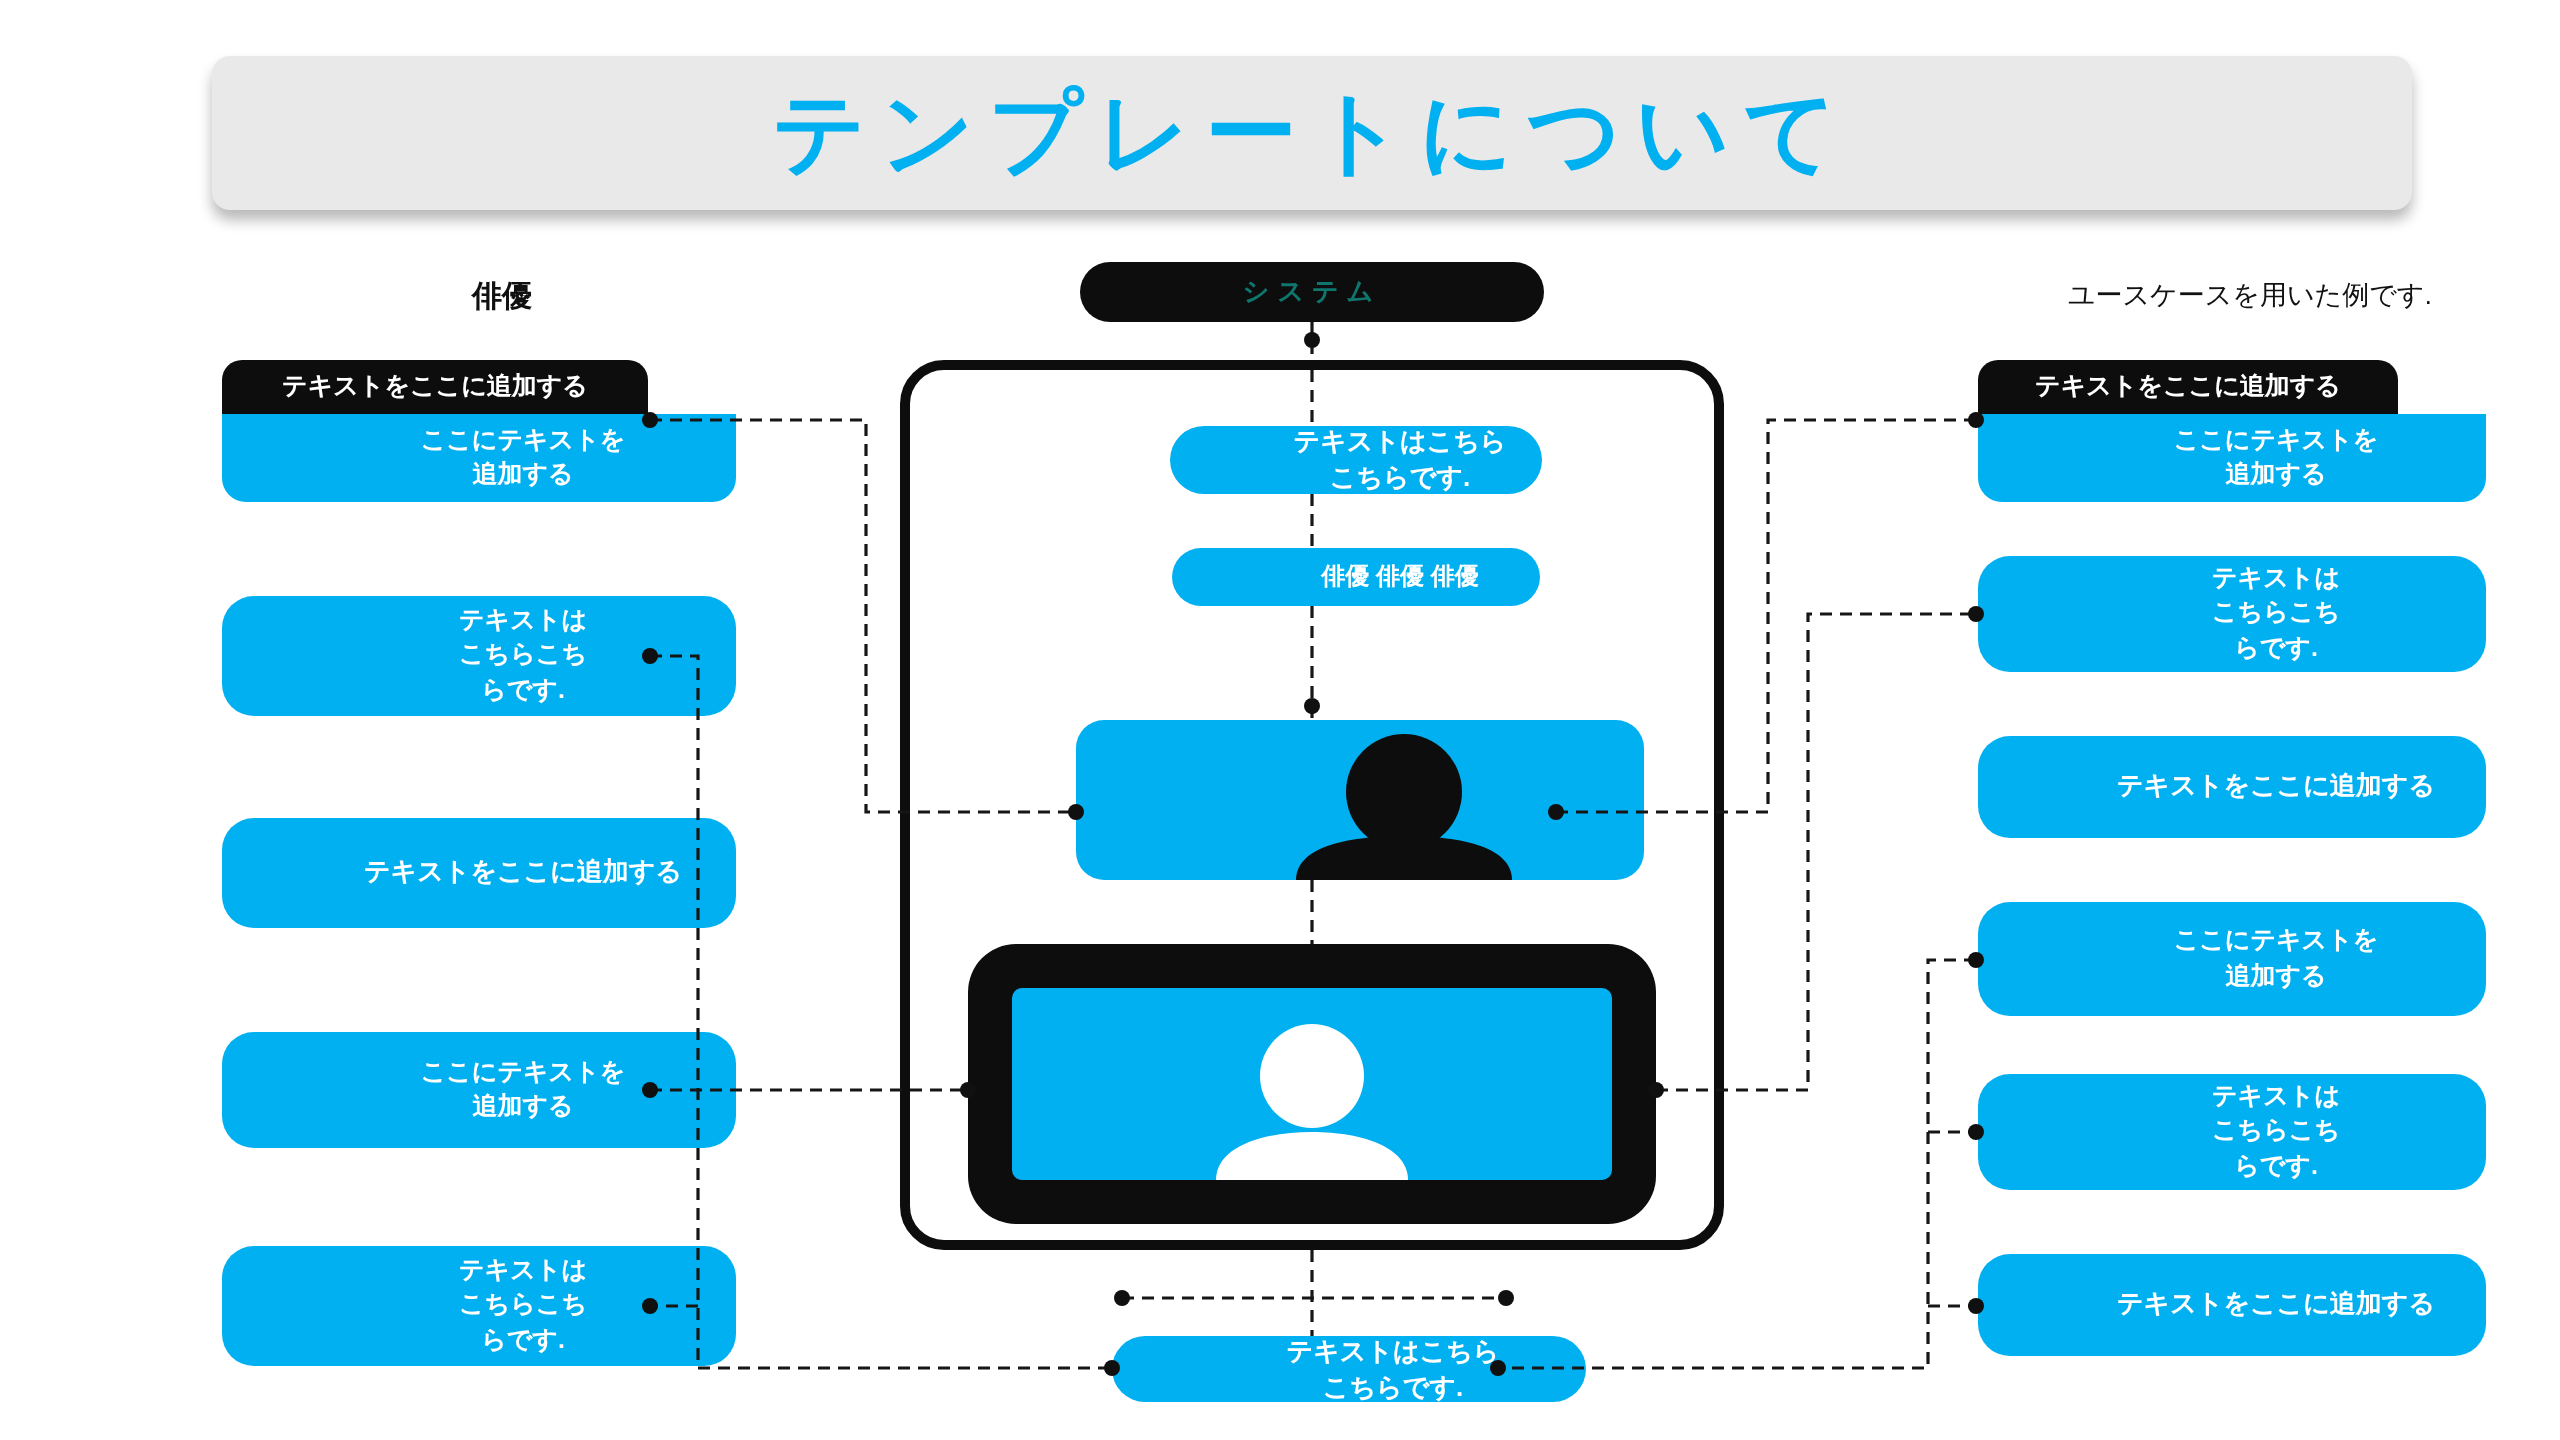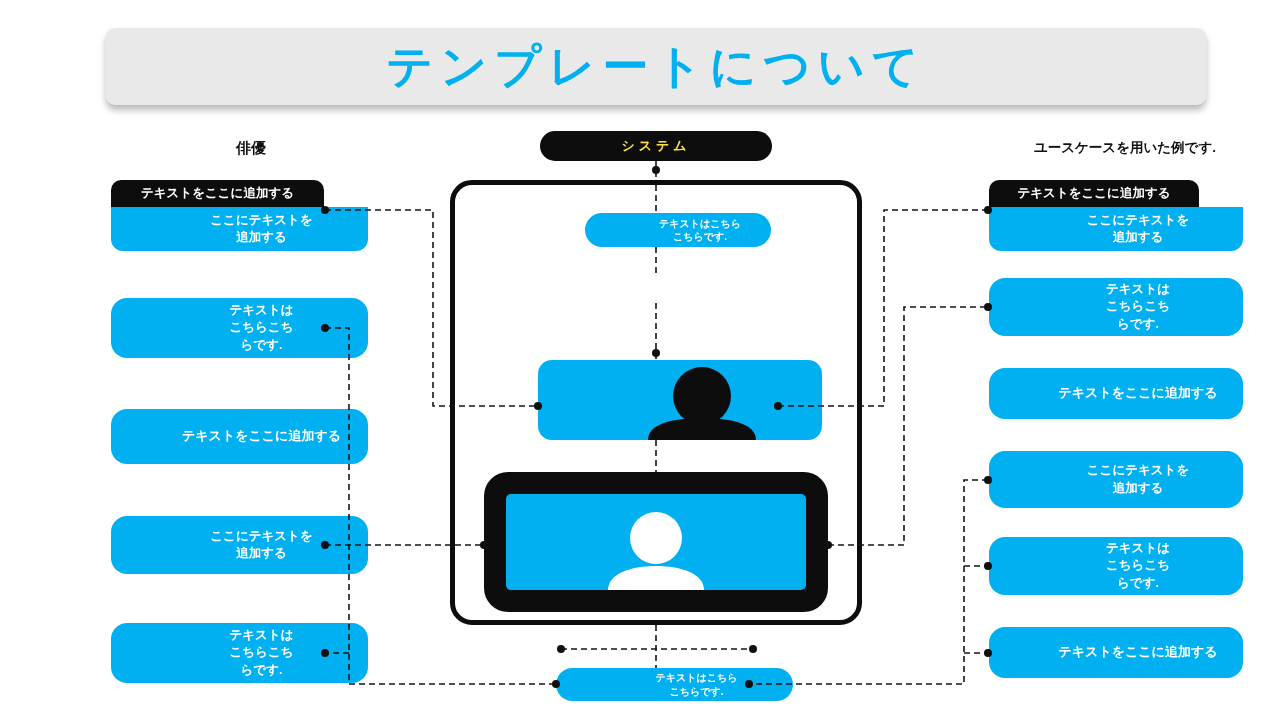--- a/index.html
+++ b/index.html
@@ -11,42 +11,42 @@
     position:absolute;left:90px;top:28px;width:1100px;height:77px;
     background:var(--banner,#e9e9e9);border-radius:9px;
     box-shadow:0 5px 7px rgba(0,0,0,.28);
     display:flex;align-items:center;justify-content:center;
   }
   .title{
     color:var(--accent,#00b0f0);font-size:46px;font-weight:700;letter-spacing:7px;
   }
   .label{position:absolute;color:#111;font-weight:600;text-align:right;}
   .actor-label{left:150px;top:139px;width:100px;font-size:15px;}
-  .note-label{left:960px;top:139px;width:240px;font-size:13.5px;font-weight:700;}
+  .note-label{left:960px;top:139px;width:240px;font-size:13.5px;font-weight:400;}
   .system-pill{
     position:absolute;left:524px;top:131px;width:232px;height:30px;border-radius:15px;
-    background:var(--ink,#0d0d0d);color:#fde047;font-size:13px;font-weight:700;letter-spacing:4px;
+    background:var(--ink,#0d0d0d);color:#0f766e;font-size:13px;font-weight:700;letter-spacing:4px;
     display:flex;align-items:center;justify-content:center;
   }
   .box{
     position:absolute;background:var(--accent,#00b0f0);color:#fff;font-weight:700;
     font-size:13px;line-height:1.4;border-radius:16px;text-align:center;
     display:flex;align-items:center;justify-content:center;white-space:pre-line;padding-left:44px;
   }
   .hdr{
     position:absolute;background:var(--ink,#0d0d0d);color:#fff;font-weight:700;
     font-size:12.5px;border-radius:10px 10px 0 0;text-align:center;
     display:flex;align-items:center;justify-content:center;
   }
   .boundary{
     position:absolute;left:434px;top:180px;width:412px;height:445px;
     border:5px solid var(--ink,#0d0d0d);border-radius:22px;background:transparent;
     box-sizing:border-box;
   }
-  .pill-sm{font-size:10px;line-height:1.35;border-radius:17px;}
+  .pill-sm{font-size:13px;line-height:1.35;border-radius:17px;}
   .frame{
     position:absolute;left:468px;top:472px;width:344px;height:140px;
     background:var(--ink,#0d0d0d);border-radius:24px;
   }
   .frame-inner{
     position:absolute;left:490px;top:494px;width:300px;height:96px;
     background:var(--accent,#00b0f0);border-radius:5px;overflow:hidden;
   }
   #overlay{position:absolute;left:0;top:0;width:1280px;height:720px;pointer-events:none;}
   #overlay path{fill:none;stroke:#161616;stroke-width:1.6;stroke-dasharray:6 4;}
@@ -90,20 +90,21 @@
 追加する</div>
   <div class="box" style="left:973px;top:537px;width:210px;height:58px;font-size:12.5px;">テキストは
 こちらこち
 らです.</div>
   <div class="box" style="left:973px;top:627px;width:210px;height:51px;">テキストをここに追加する</div>
 
   <div class="boundary"></div>
 
   <div class="box pill-sm" style="left:569px;top:213px;width:142px;height:34px;">テキストはこちら
 こちらです.</div>
+  <div class="box" style="left:570px;top:274px;width:140px;height:29px;border-radius:15px;font-size:12px;">俳優 俳優 俳優</div>
 
   <div class="box icon-clip" style="left:522px;top:360px;width:240px;height:80px;border-radius:14px;">
     <svg width="240" height="80" viewBox="0 0 240 80" aria-hidden="true">
       <circle cx="120" cy="36" r="29" fill="#0d0d0d"></circle>
       <path d="M66 80 C66 64 90 58 120 58 C150 58 174 64 174 80 Z" fill="#0d0d0d"></path>
     </svg>
   </div>
 
   <div class="frame"></div>
   <div class="frame-inner">

